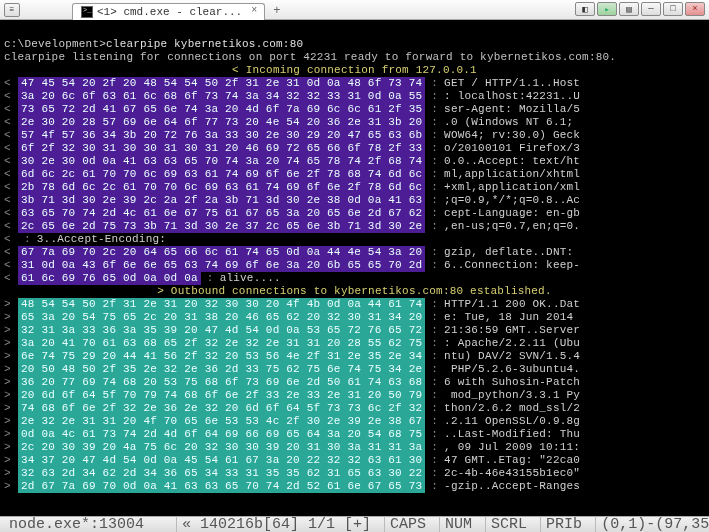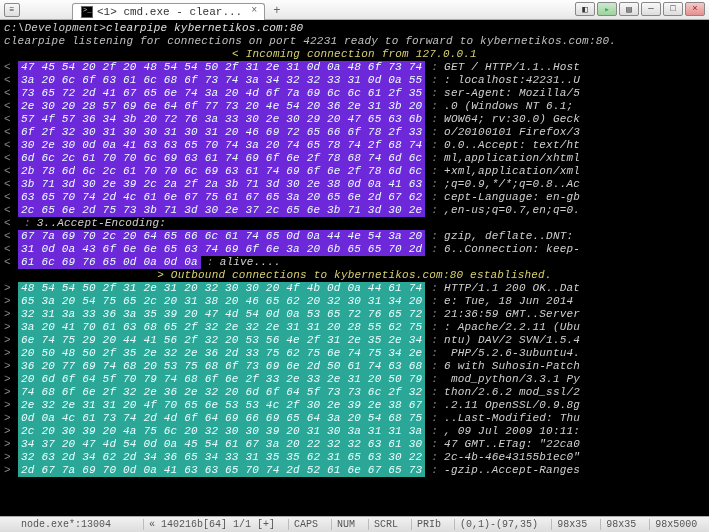--- a/index.html
+++ b/index.html
@@ -94,57 +94,56 @@
     display: flex;
     align-items: center;
     justify-content: center;
     font-size: 8px;
     margin-right: 4px;
     cursor: pointer;
   }
   .terminal {
     flex: 1;
     background: #000;
-    padding: 2px 4px 0 4px;
+    padding: 18px 4px 0 4px;
     overflow: hidden;
     position: relative;
     line-height: 13px;
     letter-spacing: 0.2px;
-    font-style: italic;
   }
   .line { white-space: pre; color: #c0c0c0; height: 13px; }
   .prompt { color: #cccccc; }
   .cmd { color: #e0e0e0; }
   .yellow { color: #d8d070; text-align: center; }
   .hex-row {
     display: flex;
     height: 13px;
   }
   .arrow {
     width: 14px;
     color: #888;
   }
   .hex-block {
-    background: #6d28d9;
+    background: #4c1d95;
     color: #eaffff;
     padding: 0 3px;
     white-space: pre;
   }
   .sep { color: #888; padding: 0 6px; }
   .ascii { color: #d0d0d0; white-space: pre; }
   .outbound-hex .hex-block { background: #2aa797; }
   .statusbar {
     height: 16px;
     background: linear-gradient(#f2f2f2,#dcdcdc);
     border-top: 1px solid #aaa;
     display: flex;
     align-items: center;
-    font-size: 10px;
+    font-size: 15px;
     color: #555;
-    padding: 0 16px;
+    padding: 0 4px;
     gap: 8px;
   }
   .statusbar .sb-item {
     border-left: 1px solid #bbb;
     padding: 0 5px;
     white-space: nowrap;
   }
   .statusbar .sb-item:first-child { border-left: none; }
   .cmd-icon {
     width:12px;height:12px;display:inline-block;

